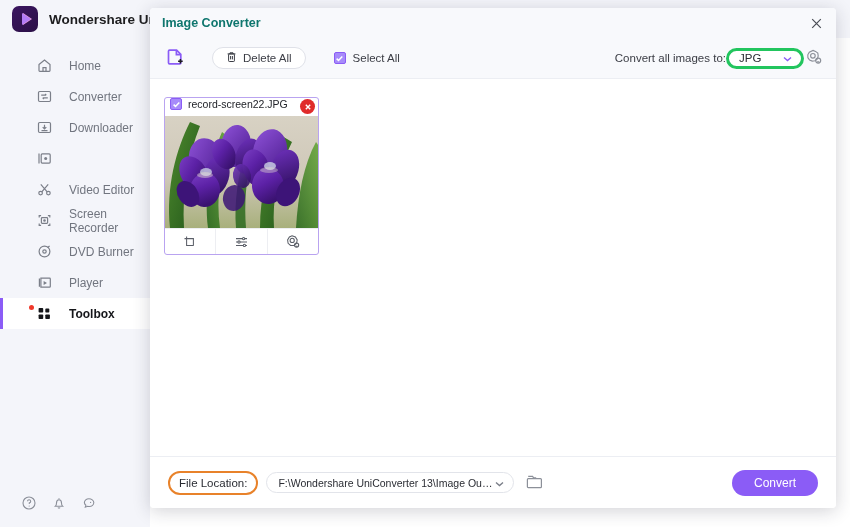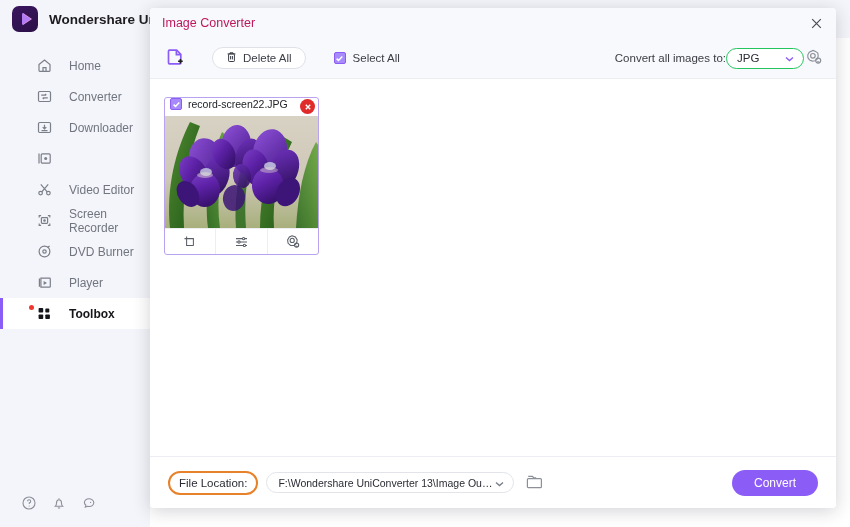--- a/index.html
+++ b/index.html
@@ -99,21 +99,21 @@
     box-shadow: 0 3px 18px rgba(30,32,50,0.20);
     display: flex; flex-direction: column;
     overflow: hidden;
   }
   .dlg-header {
     height: 30px; flex: none; position: relative;
     background: #f8f9fc;
     display: flex; align-items: center;
   }
   .dlg-title {
-    margin-left: 12px; font-size: 12.5px; color: #be185d;
+    margin-left: 12px; font-size: 12.5px; color: #0f766e; font-weight: bold;
   }
   .dlg-close {
     position: absolute; right: 8px; top: 4px;
     width: 24px; height: 22px;
     display: flex; align-items: center; justify-content: center;
     color: #4a4d55; cursor: pointer;
   }
 
   .dlg-toolbar {
     height: 40px; flex: none; position: relative;
@@ -145,21 +145,21 @@
     flex: none;
   }
   .chk svg { display: block; }
   .toolbar-right {
     position: absolute; right: 12px; top: 0; height: 40px;
     display: flex; align-items: center; 
   }
   .convert-label { font-size: 11.5px; color: #3b3d45; }
   .fmt-select {
     width: 78px; height: 21px;
-    border: 1px solid #22c55e; border-radius: 11px;
+    border: 3px solid #22c55e; border-radius: 11px;
     background: #fff;
     display: flex; align-items: center;
     padding: 0 8px 0 10px;
     font-size: 11.5px; color: #2a2c33;
     position: relative; cursor: pointer;
   }
   .fmt-caret {
     position: absolute; right: 9px; top: 50%;
     transform: translateY(-50%);
     color: #8b5cf6;

